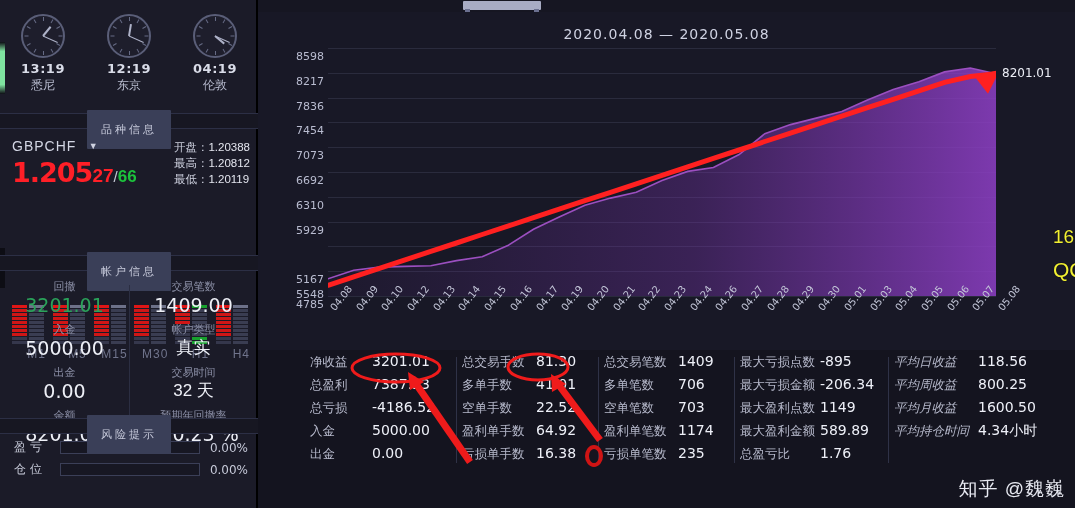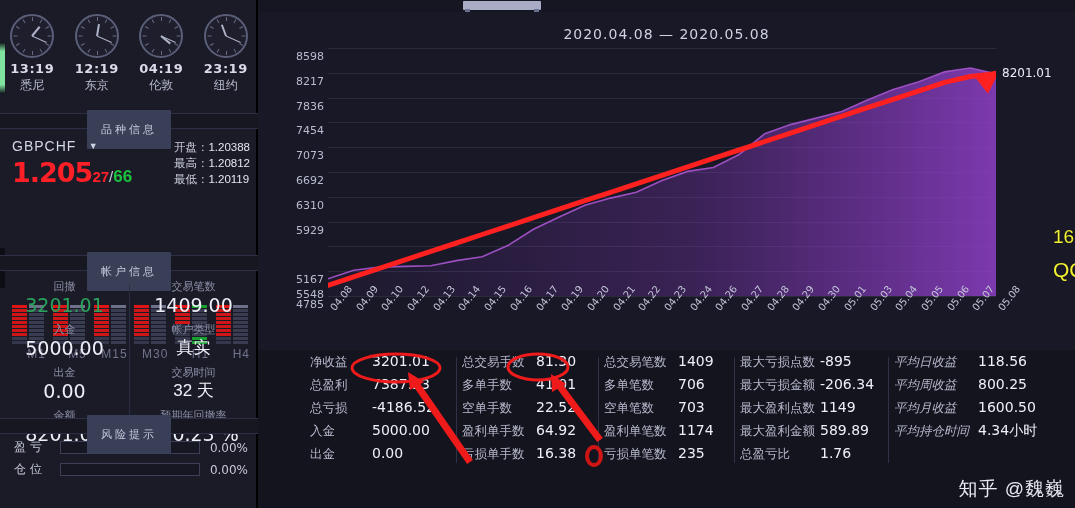--- a/index.html
+++ b/index.html
@@ -59,21 +59,21 @@
     padding: 12px 14px; letter-spacing: 3px; border-radius: 1px;
   }
 
   #symbol-panel { position: absolute; left: 0; top: 113px; width: 258px; }
   .sym-body { padding: 8px 10px 4px 12px; position: relative; height: 125px; }
   .sym-name { color: #d3d6e4; font-size: 14px; letter-spacing: 1px; display: inline-block; }
   .sym-caret { display: inline-block; margin-left: 8px; color: #cfd2e0; font-size: 9px; vertical-align: 2px; }
   .price-row { margin-top: 2px; }
   .price-main { color: #ff1f27; font-size: 27px; font-weight: bold; letter-spacing: -1px;
                 font-family: "DejaVu Sans", sans-serif; }
-  .price-sub1 { color: #ff1f27; font-size: 15px; font-weight: bold; }
+  .price-sub1 { color: #ff1f27; font-size: 19px; font-weight: bold; }
   .price-sep  { color: #c8ccd8; font-size: 15px; }
   .price-sub2 { color: #1cc23c; font-size: 17px; font-weight: bold; }
   .sym-right { position: absolute; right: 8px; top: 10px; text-align: left; line-height: 16px; }
   .sym-right div { font-size: 11.5px; color: #cdd0de; white-space: nowrap; }
   .sym-right .lbl { color: #cdd0de; }
   .sym-right .val { color: #e3e5ee; }
 
   
   #tf-bars { position: absolute; left: 10px; top: 192px; width: 240px;
              display: flex; justify-content: space-between; }
@@ -217,40 +217,20 @@
             <div class="tick" style="transform: rotate(210deg);"></div>
             <div class="tick" style="transform: rotate(240deg);"></div>
             <div class="tick" style="transform: rotate(270deg);"></div>
             <div class="tick" style="transform: rotate(300deg);"></div>
             <div class="tick" style="transform: rotate(330deg);"></div>
             <div class="hand-h" style="transform: translateX(-50%) rotate(129.5deg);"></div>
             <div class="hand-m" style="transform: translateX(-50%) rotate(114deg);"></div>
           </div>
           <div class="clock-time">04:19</div>
           <div class="clock-city">伦敦</div>
-        </div>
-        <div class="clock-cell">
-          <div class="clock-face">
-            <div class="tick" style="transform: rotate(0deg);"></div>
-            <div class="tick" style="transform: rotate(30deg);"></div>
-            <div class="tick" style="transform: rotate(60deg);"></div>
-            <div class="tick" style="transform: rotate(90deg);"></div>
-            <div class="tick" style="transform: rotate(120deg);"></div>
-            <div class="tick" style="transform: rotate(150deg);"></div>
-            <div class="tick" style="transform: rotate(180deg);"></div>
-            <div class="tick" style="transform: rotate(210deg);"></div>
-            <div class="tick" style="transform: rotate(240deg);"></div>
-            <div class="tick" style="transform: rotate(270deg);"></div>
-            <div class="tick" style="transform: rotate(300deg);"></div>
-            <div class="tick" style="transform: rotate(330deg);"></div>
-            <div class="hand-h" style="transform: translateX(-50%) rotate(339.5deg);"></div>
-            <div class="hand-m" style="transform: translateX(-50%) rotate(114deg);"></div>
-          </div>
-          <div class="clock-time">23:19</div>
-          <div class="clock-city">纽约</div>
         </div>
       </div>
 
     <div id="symbol-panel">
       <div class="sec-head">
         <span>品种信息</span>
       </div>
       <div class="sym-body">
         <div>
           <span class="sym-name">GBPCHF</span>

